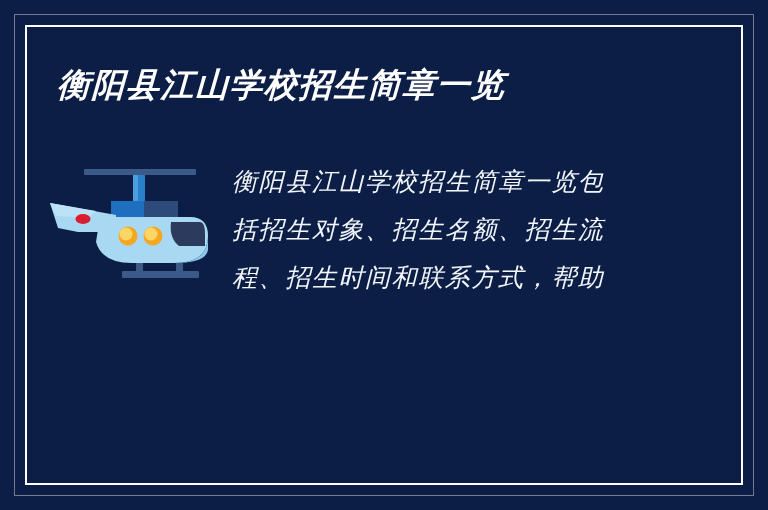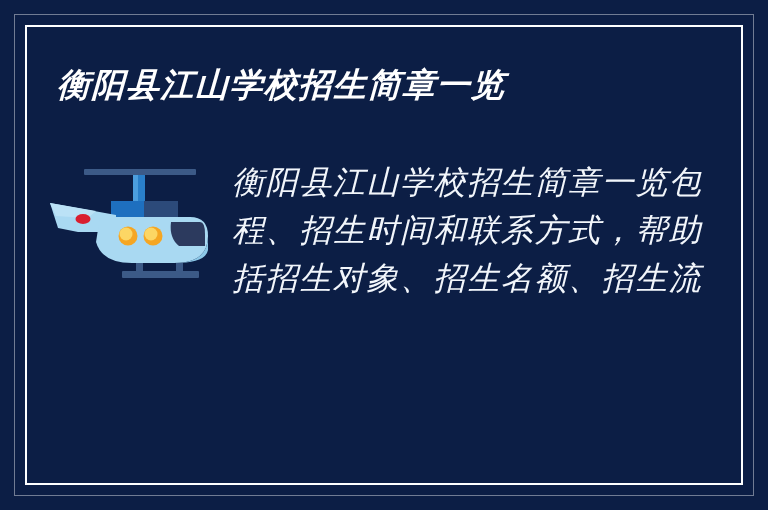--- a/index.html
+++ b/index.html
@@ -72,21 +72,21 @@
   
   .body-text {
     position: absolute;
     left: 232px;
     top: 158px;
     width: 420px;
   }
   .body-line {
     color: #f2f6fb;
     font-family: "Liberation Serif", "DejaVu Serif", serif;
-    font-size: 32px;
+    font-size: 25px;
     font-style: italic;
     font-weight: 500;
     letter-spacing: 1.6px;
     line-height: 48px;
     white-space: nowrap;
   }
 </style>
 </head>
 <body>
 
@@ -124,17 +124,17 @@
       <circle cx="113" cy="74" r="6.5" fill="#fcd664"></circle>
 
       <rect x="98" y="103" width="7" height="9" fill="#3c5a87"></rect>
       <rect x="138" y="103" width="7" height="9" fill="#3c5a87"></rect>
       <rect x="84" y="111" width="77" height="7" rx="1" fill="#3c5a87"></rect>
     </svg>
   </div>
 
   <div class="body-text">
     <div class="body-line">衡阳县江山学校招生简章一览包</div>
+    <div class="body-line">括招生对象、招生名额、招生流</div>
     <div class="body-line">程、招生时间和联系方式，帮助</div>
-    <div class="body-line">括招生对象、招生名额、招生流</div>
   </div>
 
 </div>
 
 </body></html>

